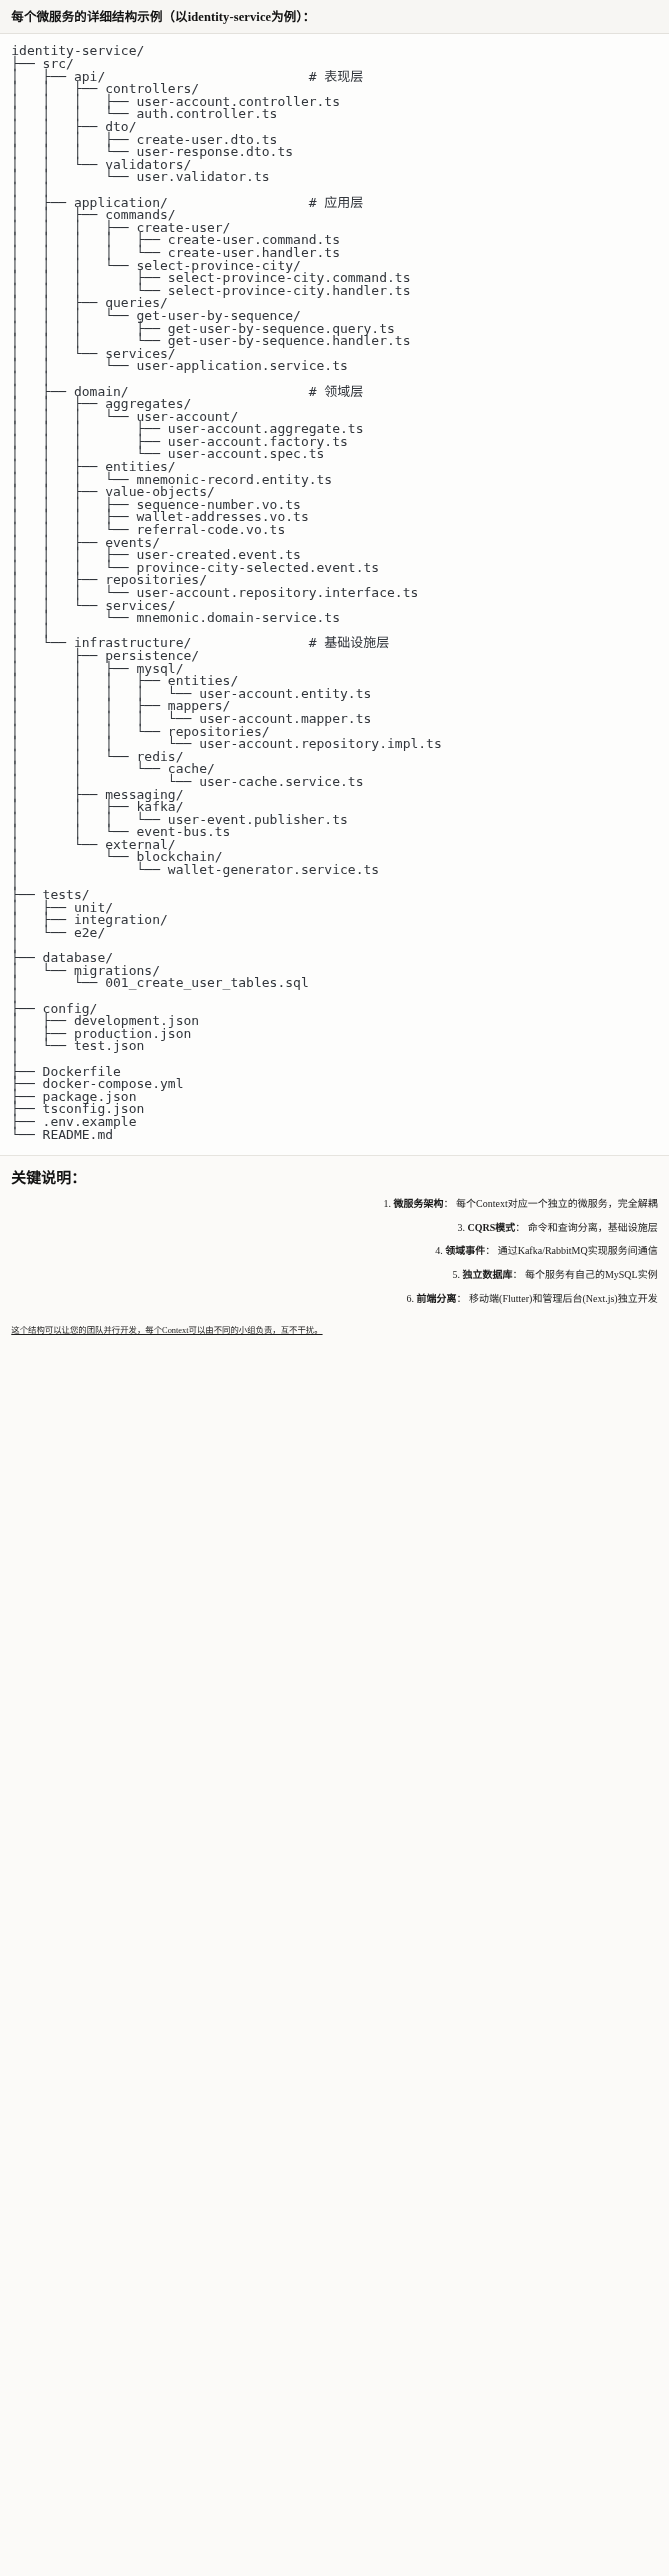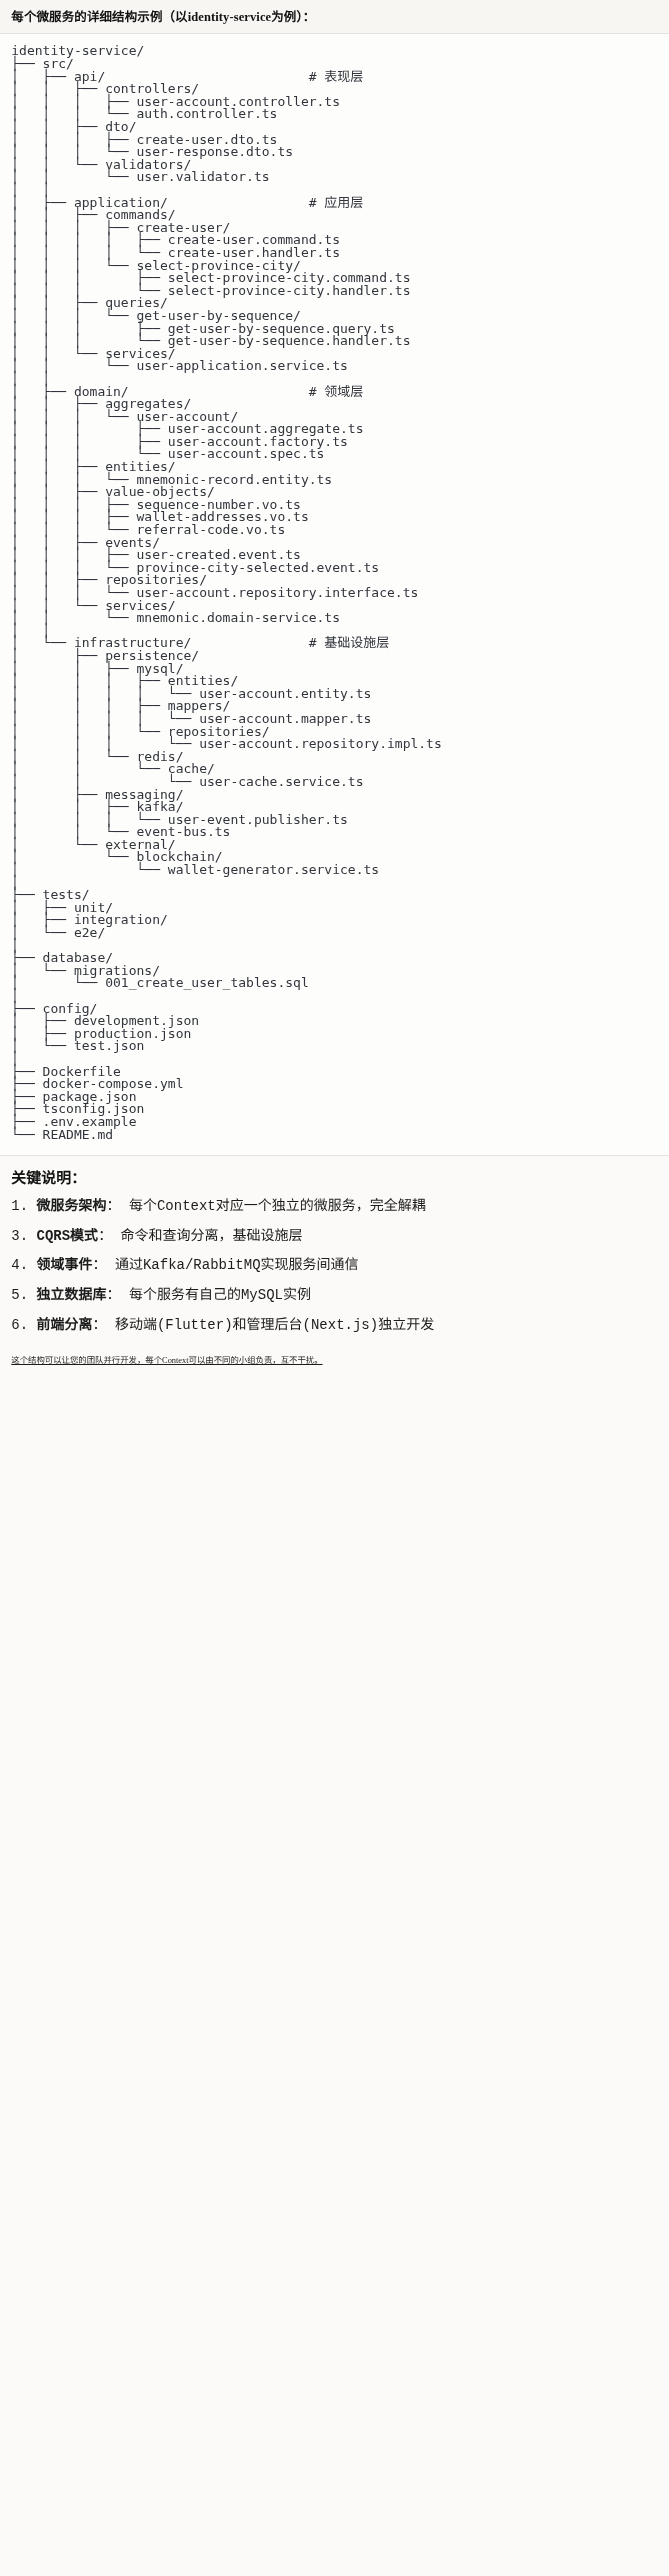--- a/index.html
+++ b/index.html
@@ -65,25 +65,26 @@
     font-weight: bold;
     font-size: 15px;
     color: #121212;
   }
   ol.kp-list {
     margin: 0;
     padding: 0;
     list-style: none;
   }
   ol.kp-list li {
-    font-family: Liberation Mono, monospace;
-    font-size: 14px;
+    font-family: Liberation Serif, serif;
+    font-size: 10px;
     line-height: 1.5;
     color: #1c1c1c;
     margin-bottom: 8.8px;
+    text-align: right;
   }
   ol.kp-list li .num {
     font-weight: normal;
   }
   ol.kp-list li .kp-term {
     font-weight: bold;
   }
   ol.kp-list li .kp-desc {
     font-weight: normal;
   }

